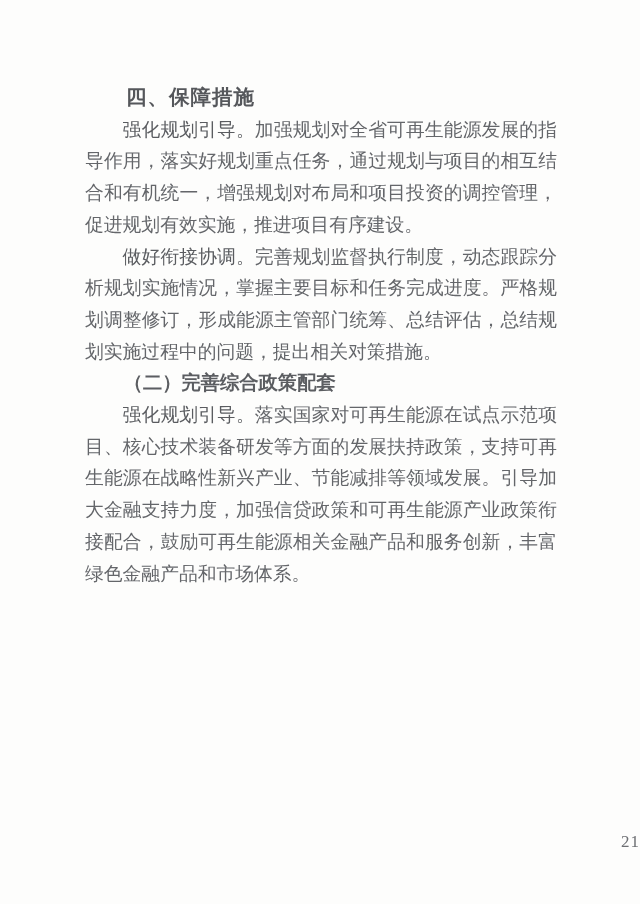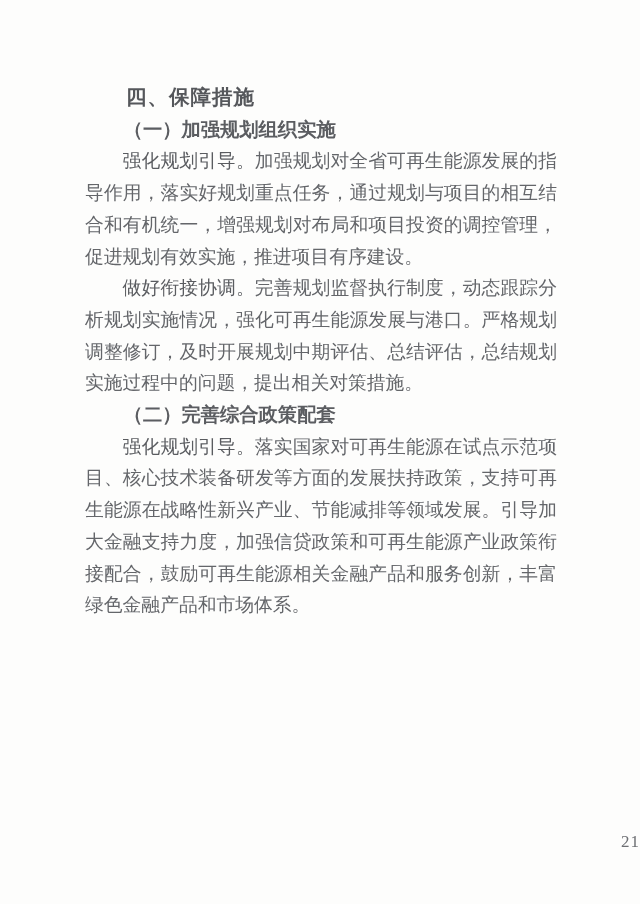--- a/index.html
+++ b/index.html
@@ -63,26 +63,25 @@
   }
 </style>
 </head>
 <body>
 
 <div class="page">
   <div class="content">
 
     <p class="section-heading">四、保障措施</p>
 
-    <p class="sub-heading">（一）加强规划组织实施</p>
 
     <p class="para"><span class="lead">强化规划引导。</span><span>加强规划对全省可再生能源发展的指导作用，落实好规划重点任务，通过规划与项目的相互结合和有机统一，增强规划对布局和项目投资的调控管理，促进规划有效实施，推进项目有序建设。</span></p>
 
 
-    <p class="para"><span class="lead">做好衔接协调。</span><span>完善规划监督执行制度，动态跟踪分析规划实施情况，强化可再生能源发展与港口。严格规划调整修订，及时开展规划中期评估、总结评估，总结规划实施过程中的问题，提出相关对策措施。</span></p>
+    <p class="para"><span class="lead">做好衔接协调。</span><span>完善规划监督执行制度，动态跟踪分析规划实施情况，掌握主要目标和任务完成进度。严格规划调整修订，形成能源主管部门统筹、总结评估，总结规划实施过程中的问题，提出相关对策措施。</span></p>
 
     <p class="sub-heading">（二）完善综合政策配套</p>
 
     <p class="para"><span class="lead">强化规划引导。</span><span>落实国家对可再生能源在试点示范项目、核心技术装备研发等方面的发展扶持政策，支持可再生能源在战略性新兴产业、节能减排等领域发展。引导加大金融支持力度，加强信贷政策和可再生能源产业政策衔接配合，鼓励可再生能源相关金融产品和服务创新，丰富绿色金融产品和市场体系。</span></p>
 
 
   </div>
 
   <div class="page-number">21</div>
 </div>

